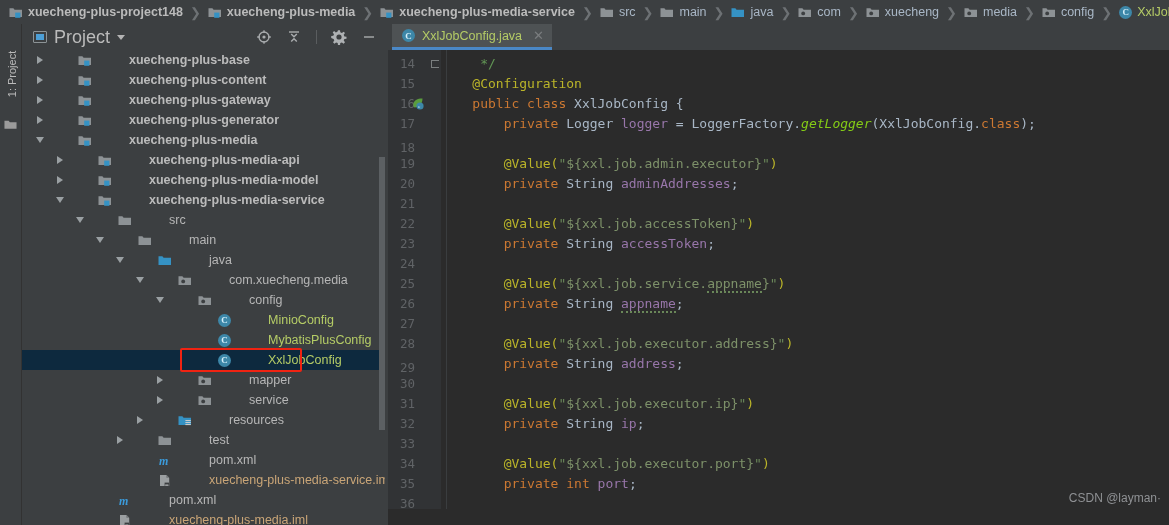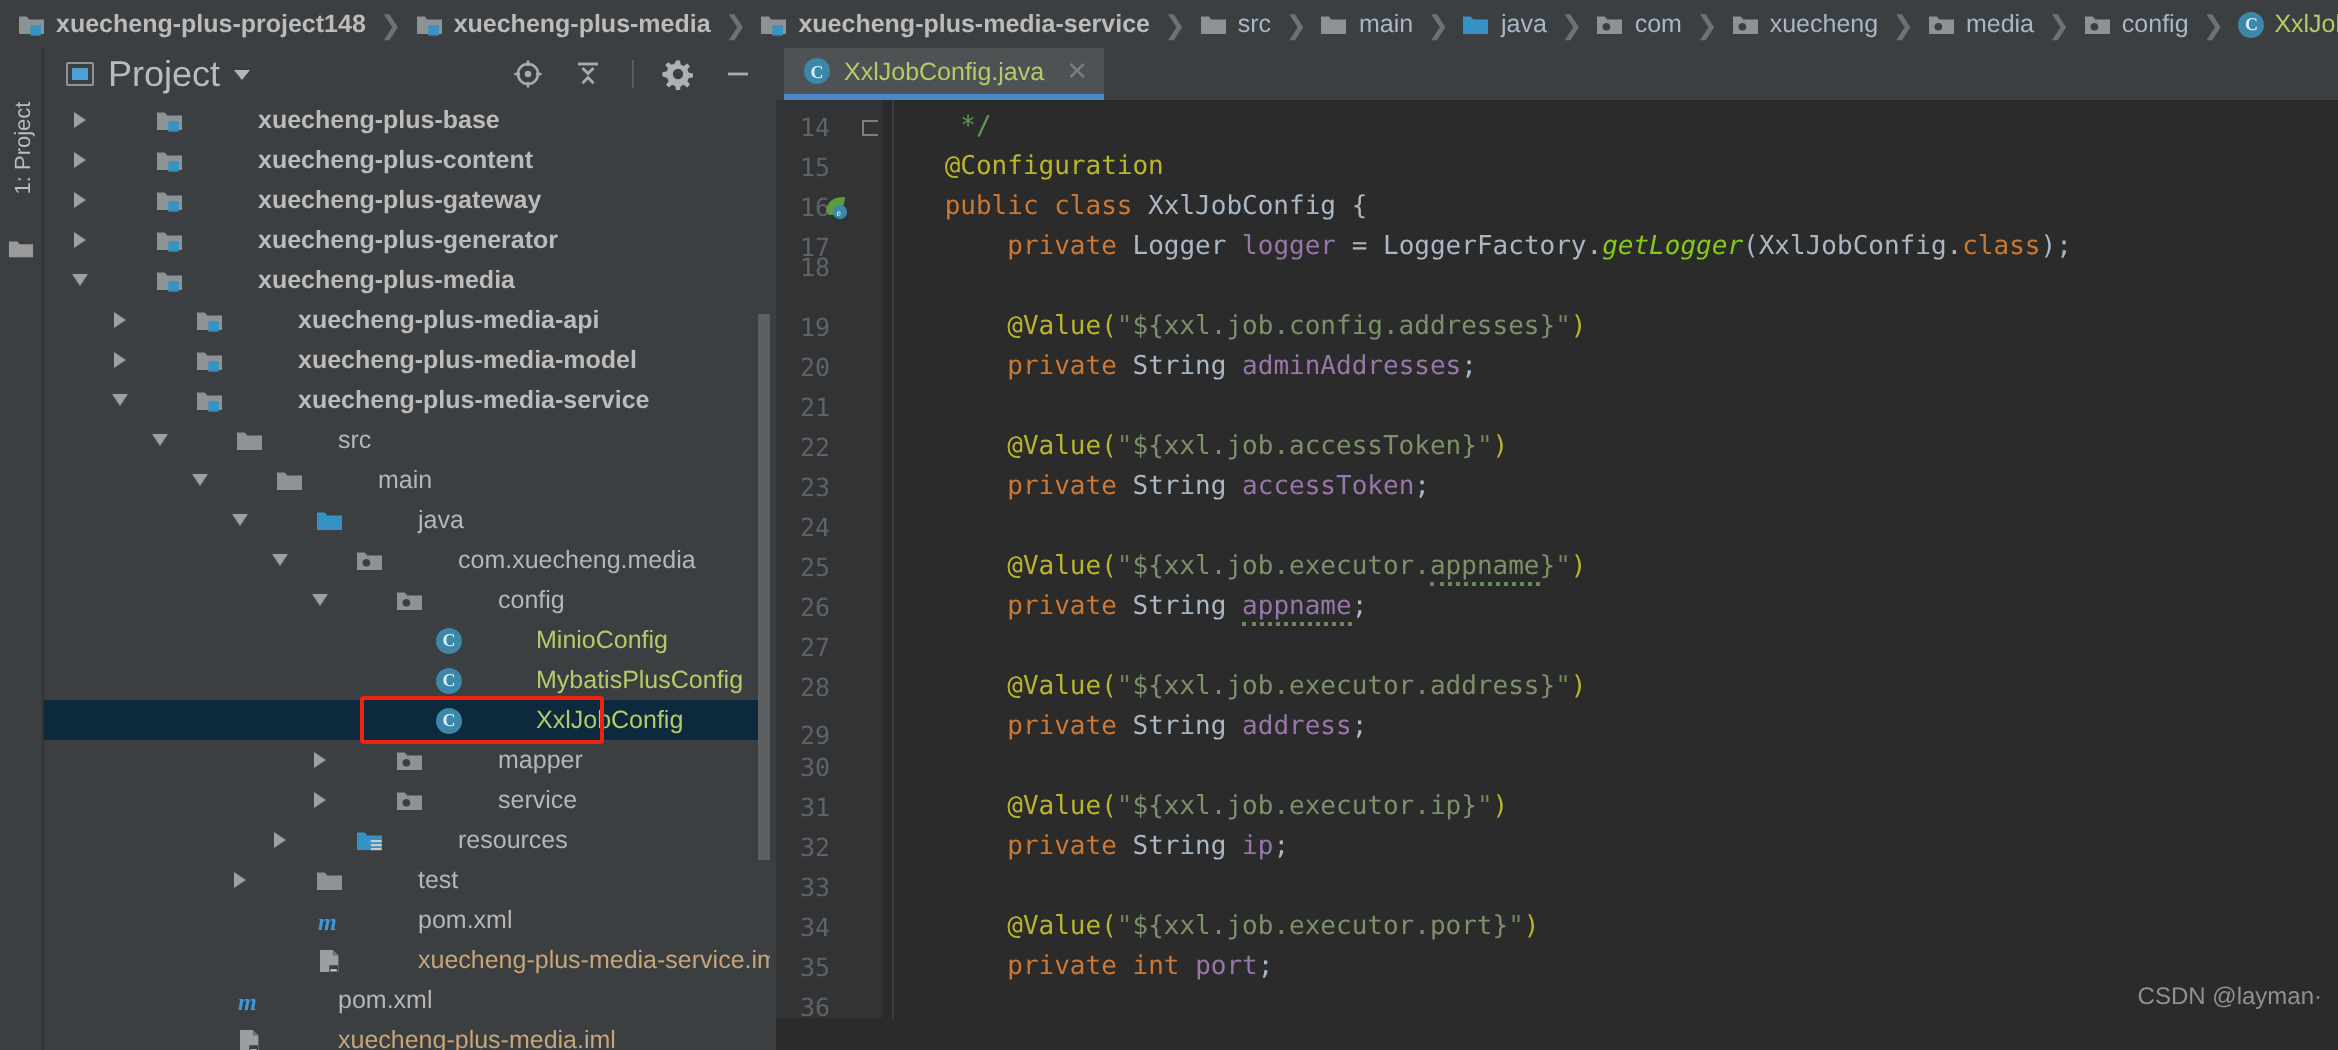--- a/index.html
+++ b/index.html
@@ -706,21 +706,21 @@
         <span class="tabx">✕</span>
       </div>
     </div>
 
     <div class="code-wrap">
       <div class="gutter" id="gutter">
           <div class="gutter-line" style="top: 4px;">14</div>
           <div class="gutter-line" style="top: 24px;">15</div>
           <div class="gutter-line" style="top: 44px;">16</div>
           <div class="gutter-line" style="top: 64px;">17</div>
-          <div class="gutter-line" style="top: 74px;">18</div>
+          <div class="gutter-line" style="top: 88px;">18</div>
           <div class="gutter-line" style="top: 104px;">19</div>
           <div class="gutter-line" style="top: 124px;">20</div>
           <div class="gutter-line" style="top: 144px;">21</div>
           <div class="gutter-line" style="top: 164px;">22</div>
           <div class="gutter-line" style="top: 184px;">23</div>
           <div class="gutter-line" style="top: 204px;">24</div>
           <div class="gutter-line" style="top: 224px;">25</div>
           <div class="gutter-line" style="top: 244px;">26</div>
           <div class="gutter-line" style="top: 264px;">27</div>
           <div class="gutter-line" style="top: 284px;">28</div>
@@ -741,27 +741,27 @@
       <div class="fold-col" id="foldcol">
           <div class="fold-mark" style="top: 10px;"></div>
         </div>
       <div class="code-vline"></div>
       <div class="code" id="code">
           <div class="cline" style="top: 4px;"><span class="cmt">     */</span></div>
           <div class="cline" style="top: 24px;"><span class="pun">    </span><span class="ann">@Configuration</span></div>
           <div class="cline" style="top: 44px;"><span class="pun">    </span><span class="kw">public class</span><span class="typ"> XxlJobConfig </span><span class="pun">{</span></div>
           <div class="cline" style="top: 64px;"><span class="pun">        </span><span class="kw">private</span><span class="typ"> Logger </span><span class="fld">logger</span><span class="pun"> = </span><span class="typ">LoggerFactory.</span><span class="mth">getLogger</span><span class="typ">(XxlJobConfig.</span><span class="kw">class</span><span class="pun">);</span></div>
           <div class="cline" style="top: 84px;"></div>
-          <div class="cline" style="top: 104px;"><span class="pun">        </span><span class="ann">@Value(</span><span class="str">"</span><span class="ph">${xxl.job.config.addresses}</span><span class="str">"</span><span class="ann">)</span></div>
+          <div class="cline" style="top: 104px;"><span class="pun">        </span><span class="ann">@Value(</span><span class="str">"</span><span class="ph">${xxl.job.admin.executor}</span><span class="str">"</span><span class="ann">)</span></div>
           <div class="cline" style="top: 124px;"><span class="pun">        </span><span class="kw">private</span><span class="typ"> String </span><span class="fld">adminAddresses</span><span class="pun">;</span></div>
           <div class="cline" style="top: 144px;"></div>
           <div class="cline" style="top: 164px;"><span class="pun">        </span><span class="ann">@Value(</span><span class="str">"</span><span class="ph">${xxl.job.accessToken}</span><span class="str">"</span><span class="ann">)</span></div>
           <div class="cline" style="top: 184px;"><span class="pun">        </span><span class="kw">private</span><span class="typ"> String </span><span class="fld">accessToken</span><span class="pun">;</span></div>
           <div class="cline" style="top: 204px;"></div>
-          <div class="cline" style="top: 224px;"><span class="pun">        </span><span class="ann">@Value(</span><span class="str">"</span><span class="ph">${xxl.job.executor.</span><span class="ph typo">appname</span><span class="ph">}</span><span class="str">"</span><span class="ann">)</span></div>
+          <div class="cline" style="top: 224px;"><span class="pun">        </span><span class="ann">@Value(</span><span class="str">"</span><span class="ph">${xxl.job.service.</span><span class="ph typo">appname</span><span class="ph">}</span><span class="str">"</span><span class="ann">)</span></div>
           <div class="cline" style="top: 244px;"><span class="pun">        </span><span class="kw">private</span><span class="typ"> String </span><span class="fld typo">appname</span><span class="pun">;</span></div>
           <div class="cline" style="top: 264px;"></div>
           <div class="cline" style="top: 284px;"><span class="pun">        </span><span class="ann">@Value(</span><span class="str">"</span><span class="ph">${xxl.job.executor.address}</span><span class="str">"</span><span class="ann">)</span></div>
           <div class="cline" style="top: 304px;"><span class="pun">        </span><span class="kw">private</span><span class="typ"> String </span><span class="fld">address</span><span class="pun">;</span></div>
           <div class="cline" style="top: 324px;"></div>
           <div class="cline" style="top: 344px;"><span class="pun">        </span><span class="ann">@Value(</span><span class="str">"</span><span class="ph">${xxl.job.executor.ip}</span><span class="str">"</span><span class="ann">)</span></div>
           <div class="cline" style="top: 364px;"><span class="pun">        </span><span class="kw">private</span><span class="typ"> String </span><span class="fld">ip</span><span class="pun">;</span></div>
           <div class="cline" style="top: 384px;"></div>
           <div class="cline" style="top: 404px;"><span class="pun">        </span><span class="ann">@Value(</span><span class="str">"</span><span class="ph">${xxl.job.executor.port}</span><span class="str">"</span><span class="ann">)</span></div>
           <div class="cline" style="top: 424px;"><span class="pun">        </span><span class="kw">private</span><span class="kw"> int </span><span class="fld">port</span><span class="pun">;</span></div>

